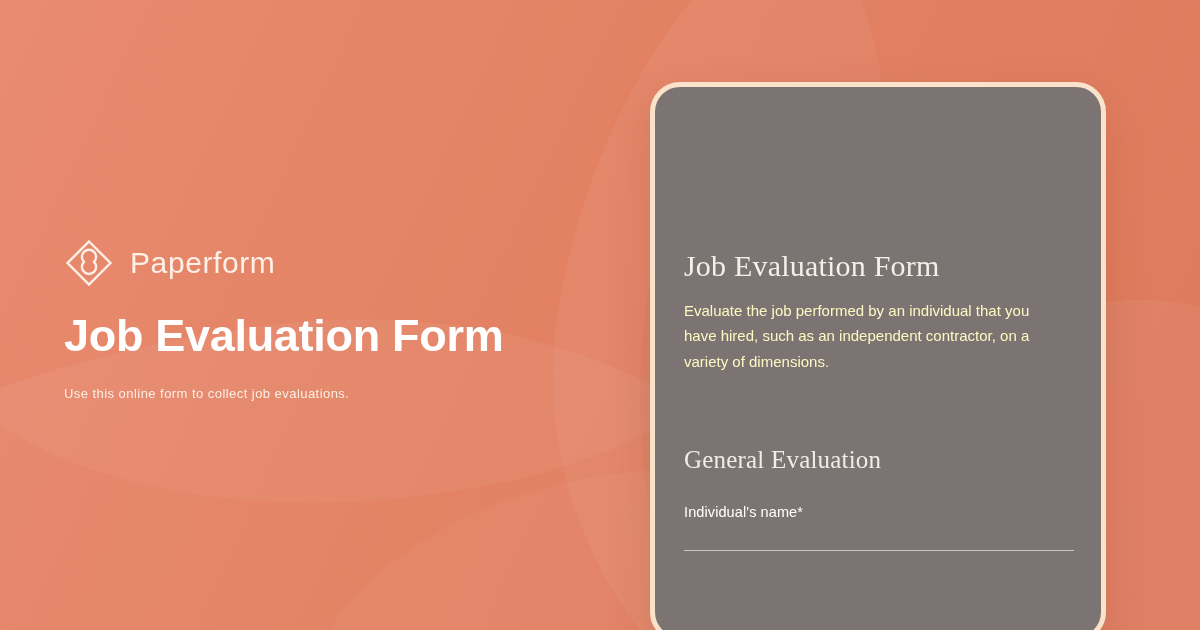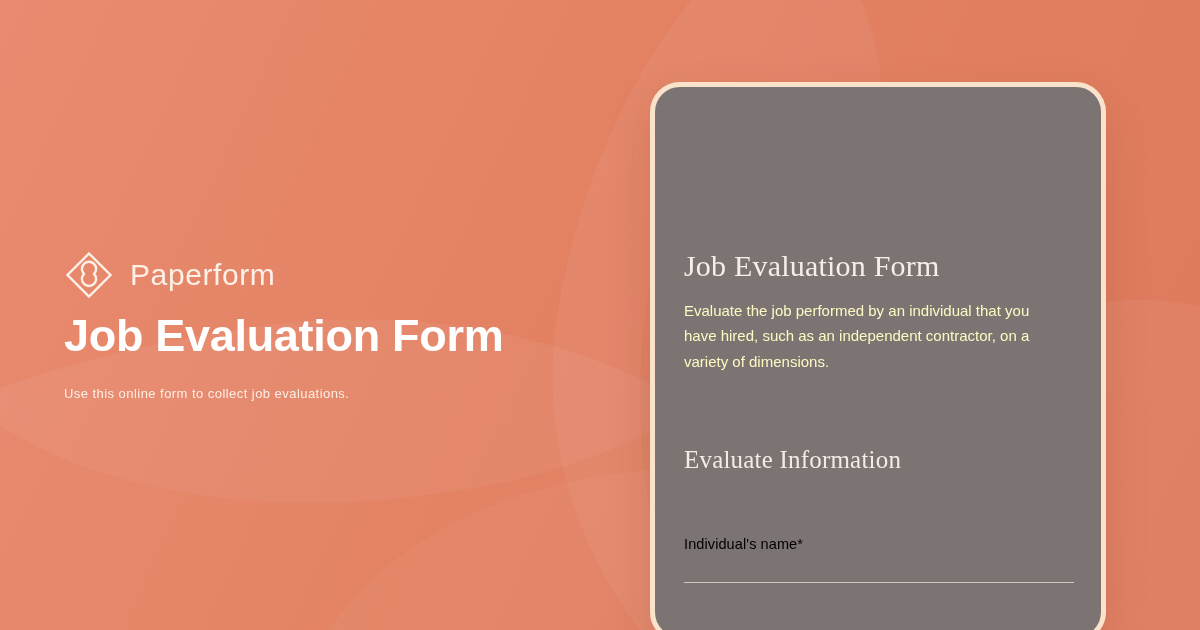--- a/index.html
+++ b/index.html
@@ -86,21 +86,20 @@
     width: 560px;
     height: 630px;
   }
   .brand {
     position: absolute;
     left: 0;
     top: 238px;
     display: flex;
     align-items: center;
     gap: 16px;
-    margin-top: 12px;
   }
   .brand-mark {
     width: 50px;
     height: 50px;
     display: block;
   }
   .brand-name {
     color: #fdf0e7;
     font-size: 30px;
     letter-spacing: 0.6px;
@@ -163,22 +162,22 @@
   }
   .section-title {
     margin: 72px 0 0 0;
     color: #f2ece7;
     font-family: "Liberation Serif", serif;
     font-size: 25px;
     font-weight: 400;
     letter-spacing: 0.2px;
   }
   .field-label {
-    margin: 62px 0 0 0;
-    color: #000000;
+    margin: 30px 0 0 0;
+    color: #ffffff;
     font-size: 14.5px;
     letter-spacing: 0.1px;
   }
   .field-underline {
     margin-top: 30px;
     height: 1px;
     width: 390px;
     background: #cfc7c3;
   }
 </style>
@@ -214,21 +213,21 @@
     </div>
 
     <h1 class="headline">Job Evaluation Form</h1>
     <p class="subline">Use this online form to collect job evaluations.</p>
   </div>
 
   <div class="form-card">
     <div class="form-inner">
       <h2 class="form-title">Job Evaluation Form</h2>
       <p class="form-desc">Evaluate the job performed by an individual that you have hired, such as an independent contractor, on a variety of dimensions.</p>
-      <h3 class="section-title">Evaluate Information</h3>
+      <h3 class="section-title">General Evaluation</h3>
       <div class="field-block">
         <div class="field-label">Individual's name*</div>
         <div class="field-underline"></div>
       </div>
     </div>
   </div>
 
 </div>
 
 </body></html>

